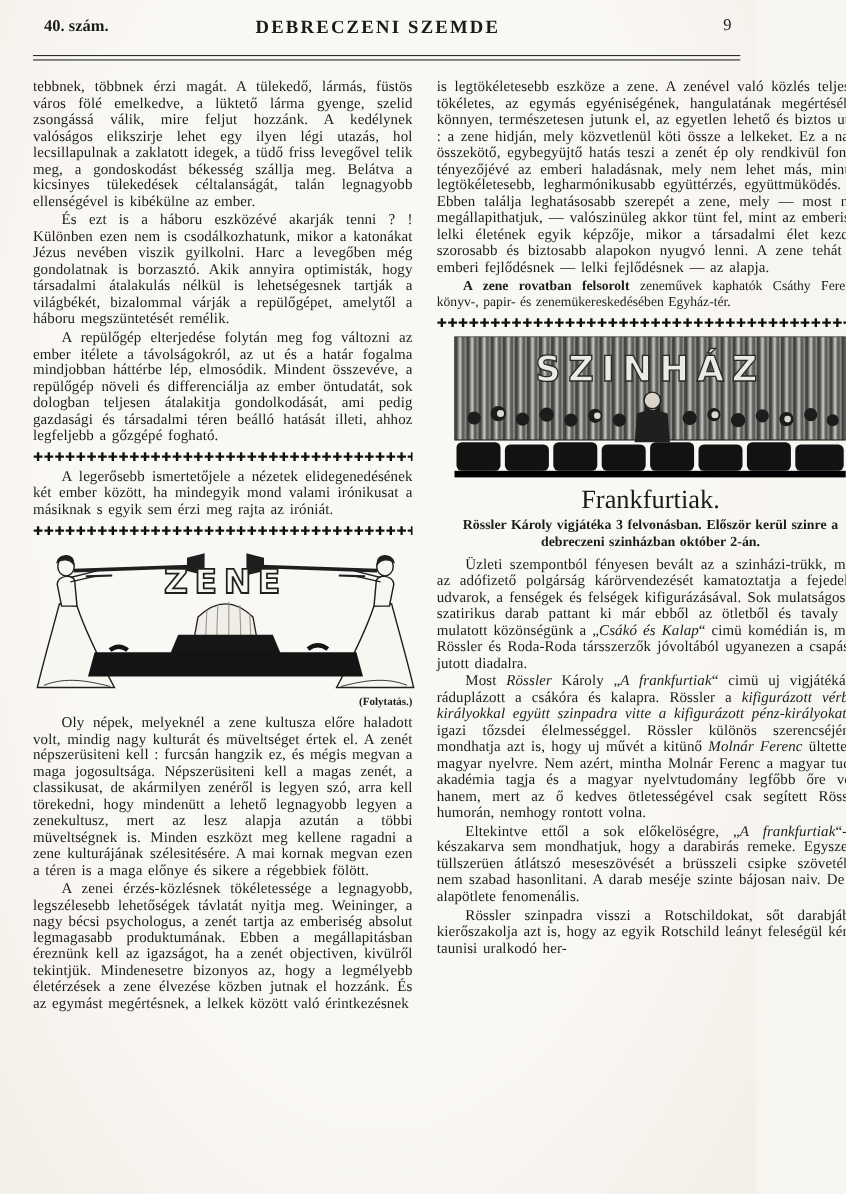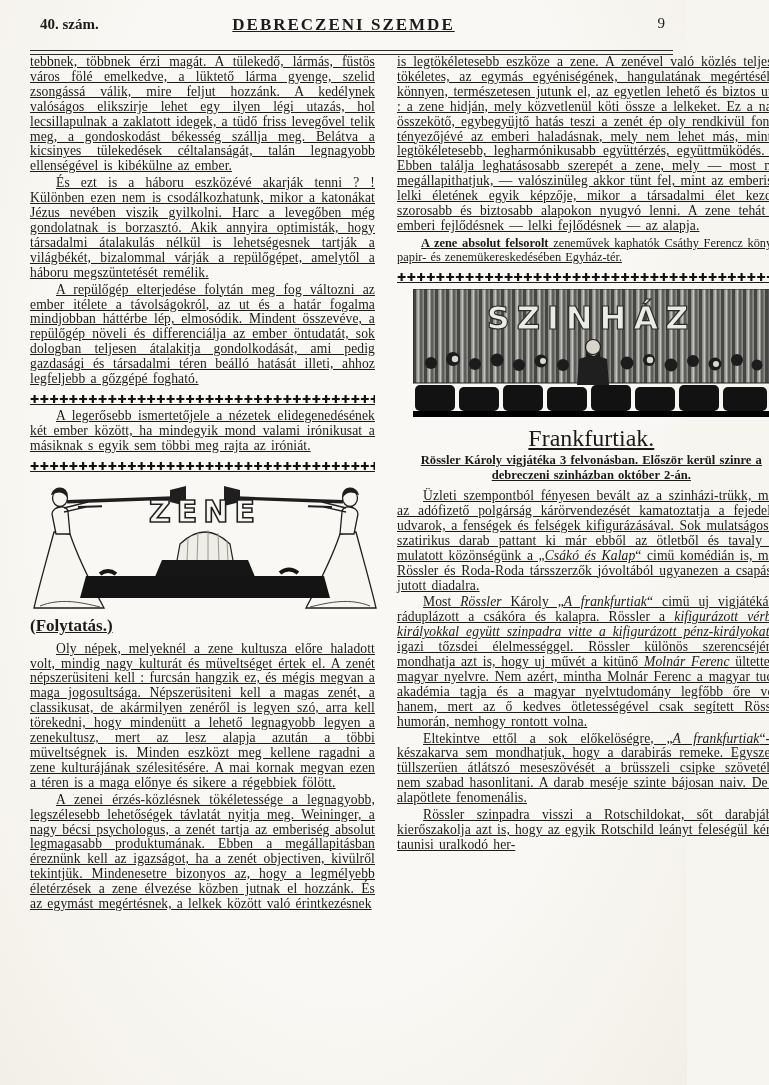--- a/index.html
+++ b/index.html
@@ -8,42 +8,42 @@
     background:#f7f5f0;
     color:#1b1b1b;
     font-family:"Liberation Serif","DejaVu Serif",serif;
   }
   .page{position:relative;width:687px;height:1085px;background:
     radial-gradient(ellipse at 50% 40%, #faf8f4 60%, #f2efe8 100%);}
   
   .header{position:relative;height:30px;padding-top:16px;}
   .hdr-issue{position:absolute;left:40px;top:16px;font-weight:bold;font-size:15px;}
   .hdr-title{position:absolute;left:0;right:0;top:15px;text-align:center;
-    font-size:17px;letter-spacing:2px;font-weight:bold;text-decoration:underline;}
+    font-size:17px;letter-spacing:2px;font-weight:bold;}
   .hdr-page{position:absolute;right:22px;top:15px;font-size:15px;}
   .hdr-rule{margin:4px 14px 0 30px;height:3px;
     border-top:1px solid #2b2b2b;border-bottom:1px solid #2b2b2b;}
   
-  .columns{display:flex;margin:0 14px 0 30px;text-decoration:underline;}
+  .columns{display:flex;margin:17px 14px 0 30px;}
   .col{box-sizing:border-box;}
   .col-left{width:356px;padding-right:11px;}
   .v-rule{width:1px;background:#3a3a3a;}
   .col-right{flex:1;padding-left:11px;}
   p.body-text{
     margin:0 0 2px 0;font-size:13.6px;line-height:14.9px;
     text-align:justify;word-spacing:1.6px;letter-spacing:0.1px;
   }
   p.indent{text-indent:26px;}
   .cross-divider{
     margin:6px 0 4px 0;font-size:11px;line-height:12px;letter-spacing:0.5px;
     white-space:nowrap;overflow:hidden;color:#111;text-align:left;
   }
   .article-title{margin:8px 0 2px 0;font-size:22px;text-align:center;
     font-weight:normal;letter-spacing:0.3px;}
-  .article-sub{margin:0 0 6px 0;font-size:17px;font-weight:bold;text-align:left;}
+  .article-sub{margin:0 0 6px 0;font-size:10px;font-weight:bold;text-align:right;}
   .article-sub2{margin:0 0 6px 0;font-size:12.6px;font-weight:bold;text-align:center;
     line-height:15px;word-spacing:1px;}
   .title-frank{margin:6px 0 1px 0;font-size:24px;text-align:center;font-weight:normal;}
   .ad-line{margin:2px 0 0 0;font-size:12.4px;line-height:14.6px;text-align:justify;
     text-indent:24px;word-spacing:1px;}
   .illu{display:block;margin:6px auto 2px auto;}
   .illu-wrap{text-align:center;}
 </style>
 </head>
 <body>
@@ -59,21 +59,21 @@
 
   <div class="columns">
 
     <div class="col col-left">
       <p class="body-text">tebbnek, többnek érzi magát. A tülekedő, lármás, füstös város fölé emelkedve, a lüktető lárma gyenge, szelid zsongássá válik, mire feljut hozzánk. A kedélynek valóságos elikszirje lehet egy ilyen légi utazás, hol lecsillapulnak a zaklatott idegek, a tüdő friss levegővel telik meg, a gondoskodást békesség szállja meg. Belátva a kicsinyes tülekedések céltalanságát, talán legnagyobb ellenségével is kibékülne az ember.</p>
       <p class="body-text indent">És ezt is a háboru eszközévé akarják tenni ? ! Különben ezen nem is csodálkozhatunk, mikor a katonákat Jézus nevében viszik gyilkolni. Harc a levegőben még gondolatnak is borzasztó. Akik annyira optimisták, hogy társadalmi átalakulás nélkül is lehetségesnek tartják a világbékét, bizalommal várják a repülőgépet, amelytől a háboru megszüntetését remélik.</p>
       <p class="body-text indent">A repülőgép elterjedése folytán meg fog változni az ember itélete a távolságokról, az ut és a határ fogalma mindjobban háttérbe lép, elmosódik. Mindent összevéve, a repülőgép növeli és differenciálja az ember öntudatát, sok dologban teljesen átalakitja gondolkodását, ami pedig gazdasági és társadalmi téren beálló hatását illeti, ahhoz legfeljebb a gőzgépé fogható.</p>
 
       <div class="cross-divider">✚✚✚✚✚✚✚✚✚✚✚✚✚✚✚✚✚✚✚✚✚✚✚✚✚✚✚✚✚✚✚✚✚✚✚✚✚✚✚✚</div>
 
-      <p class="body-text indent">A legerősebb ismertetőjele a nézetek elidegenedésének két ember között, ha mindegyik mond valami irónikusat a másiknak s egyik sem többi meg rajta az iróniát.</p>
+      <p class="body-text indent">A legerősebb ismertetőjele a nézetek elidegenedésének két ember között, ha mindegyik mond valami irónikusat a másiknak s egyik sem érzi meg rajta az iróniát.</p>
 
       <div class="cross-divider">✚✚✚✚✚✚✚✚✚✚✚✚✚✚✚✚✚✚✚✚✚✚✚✚✚✚✚✚✚✚✚✚✚✚✚✚✚✚✚✚</div>
 
       <div class="illu-wrap">
         <svg class="illu" width="350" height="136" viewBox="0 0 350 136">
 
           <g stroke="#1f1f1f" stroke-width="1.3" fill="#f8f6f1">
             <path d="M24,54 C16,84 8,112 4,130 L74,130 C58,100 46,74 40,56 Z"></path>
             <path d="M10,128 C30,120 50,124 70,129" fill="none" stroke-width="0.8"></path>
             <path d="M26,56 L22,36 C22,28 38,26 38,34 L40,56 Z"></path>
@@ -117,21 +117,21 @@
 
       <p class="body-text indent">Oly népek, melyeknél a zene kultusza előre haladott volt, mindig nagy kulturát és müveltséget értek el. A zenét népszerüsiteni kell : furcsán hangzik ez, és mégis megvan a maga jogosultsága. Népszerüsiteni kell a magas zenét, a classikusat, de akármilyen zenéről is legyen szó, arra kell törekedni, hogy mindenütt a lehető legnagyobb legyen a zenekultusz, mert az lesz alapja azután a többi müveltségnek is. Minden eszközt meg kellene ragadni a zene kulturájának szélesitésére. A mai kornak megvan ezen a téren is a maga előnye és sikere a régebbiek fölött.</p>
       <p class="body-text indent">A zenei érzés-közlésnek tökéletessége a legnagyobb, legszélesebb lehetőségek távlatát nyitja meg. Weininger, a nagy bécsi psychologus, a zenét tartja az emberiség absolut legmagasabb produktumának. Ebben a megállapitásban éreznünk kell az igazságot, ha a zenét objectiven, kivülről tekintjük. Mindenesetre bizonyos az, hogy a legmélyebb életérzések a zene élvezése közben jutnak el hozzánk. És az egymást megértésnek, a lelkek között való érintkezésnek</p>
     </div>
 
     <div class="v-rule"></div>
 
     <div class="col col-right">
       <p class="body-text">is legtökéletesebb eszköze a zene. A zenével való közlés teljesen tökéletes, az egymás egyéniségének, hangulatának megértéséhez könnyen, természetesen jutunk el, az egyetlen lehető és biztos uton : a zene hidján, mely közvetlenül köti össze a lelkeket. Ez a nagy összekötő, egybegyüjtő hatás teszi a zenét ép oly rendkivül fontos tényezőjévé az emberi haladásnak, mely nem lehet más, mint a legtökéletesebb, legharmónikusabb együttérzés, együttmüködés. — Ebben találja leghatásosabb szerepét a zene, mely — most már megállapithatjuk, — valószinüleg akkor tünt fel, mint az emberiség lelki életének egyik képzője, mikor a társadalmi élet kezdett szorosabb és biztosabb alapokon nyugvó lenni. A zene tehát az emberi fejlődésnek — lelki fejlődésnek — az alapja.</p>
 
-      <p class="ad-line"><span style="font-weight: bold;">A zene absolut felsorolt</span><span> zeneművek kaphatók Csáthy Ferencz könyv-, papir- és zenemükereskedésében Egyház-tér.</span></p>
+      <p class="ad-line"><span style="font-weight: bold;">A zene rovatban felsorolt</span><span> zeneművek kaphatók Csáthy Ferencz könyv-, papir- és zenemükereskedésében Egyház-tér.</span></p>
 
       <div class="cross-divider">✚✚✚✚✚✚✚✚✚✚✚✚✚✚✚✚✚✚✚✚✚✚✚✚✚✚✚✚✚✚✚✚✚✚✚✚✚✚✚✚</div>
 
       <div class="illu-wrap">
         <svg class="illu" width="356" height="130" viewBox="0 0 356 130">
           <defs>
             <pattern id="curtain" width="11" height="12" patternUnits="userSpaceOnUse">
               <rect width="11" height="12" fill="#8b8b88"></rect>
               <rect x="0" width="3" height="12" fill="#454542"></rect>
               <rect x="4.5" width="1.6" height="12" fill="#c2c2be"></rect>

